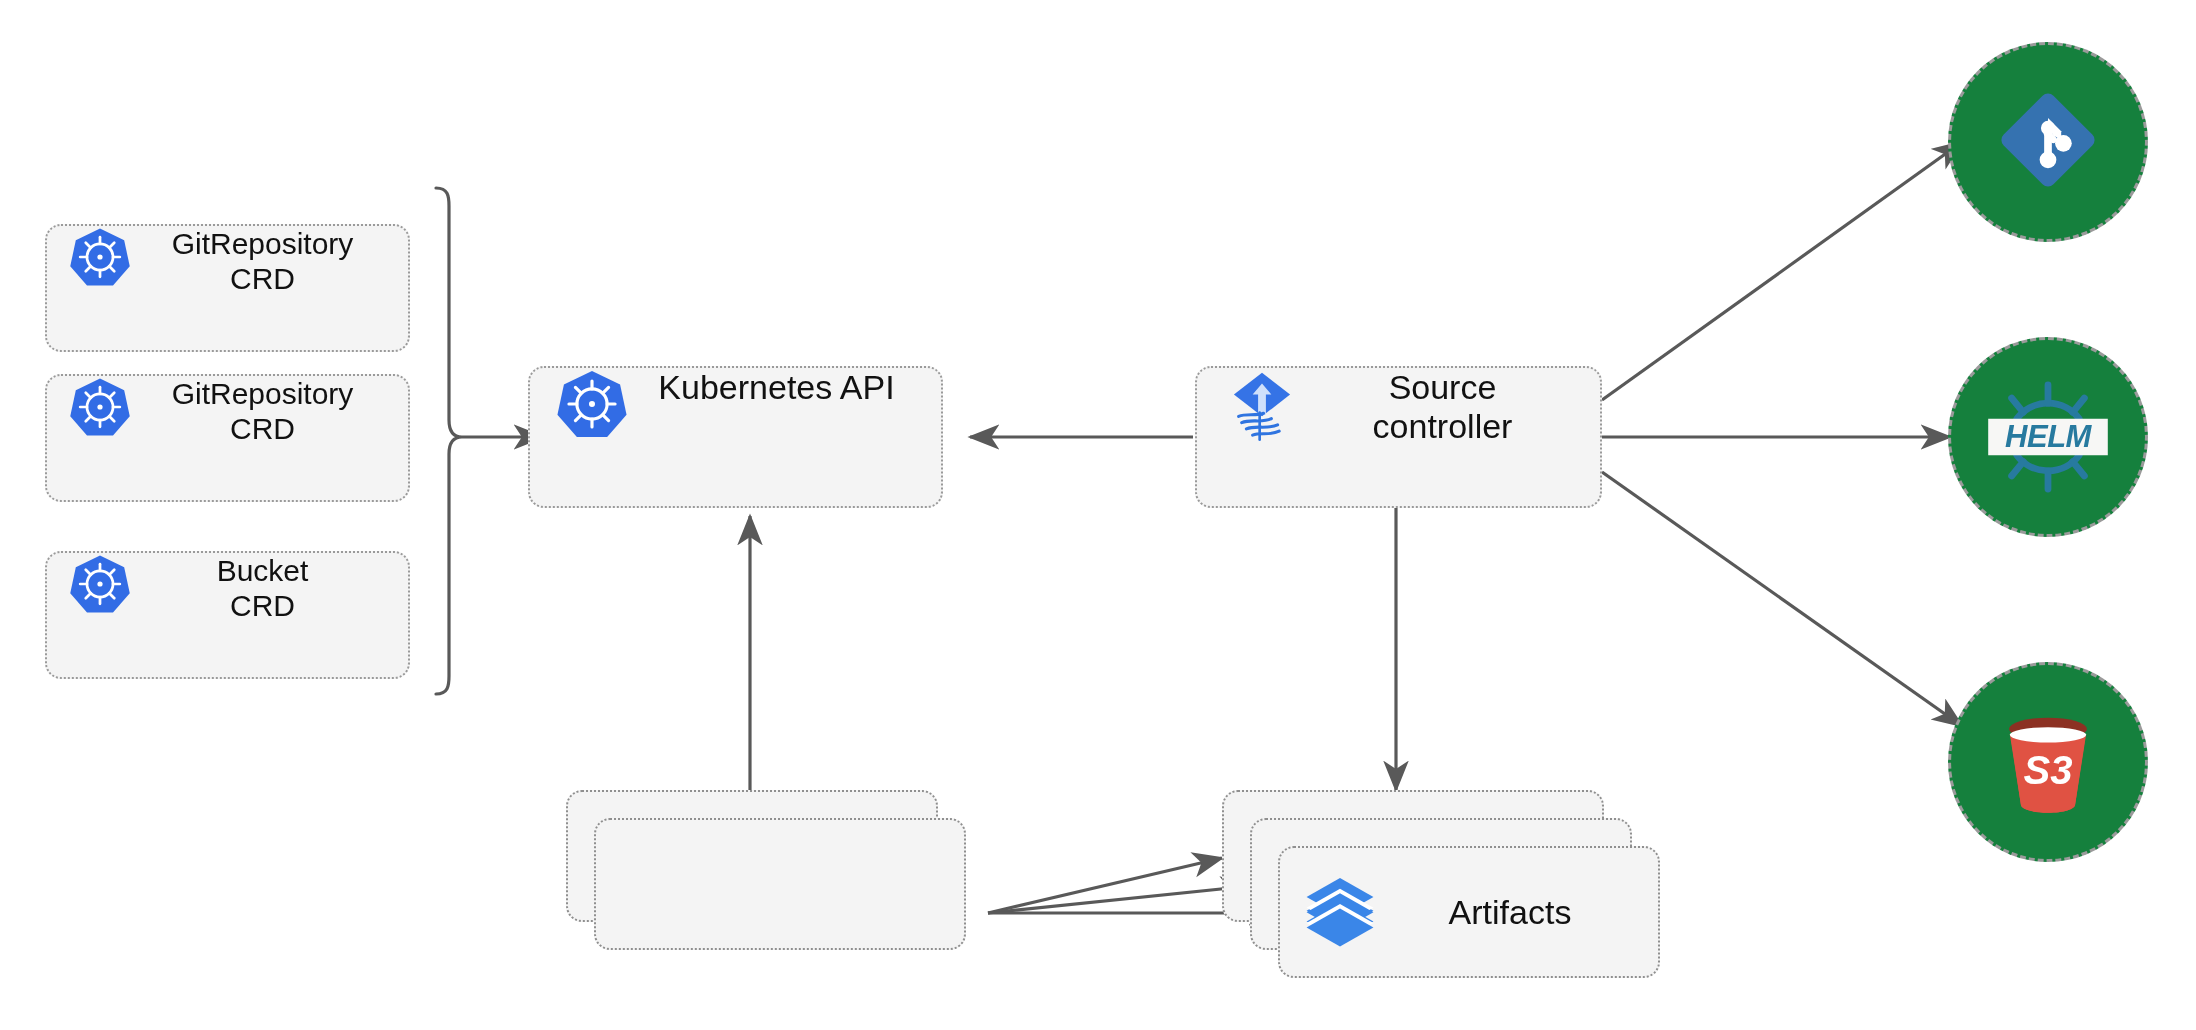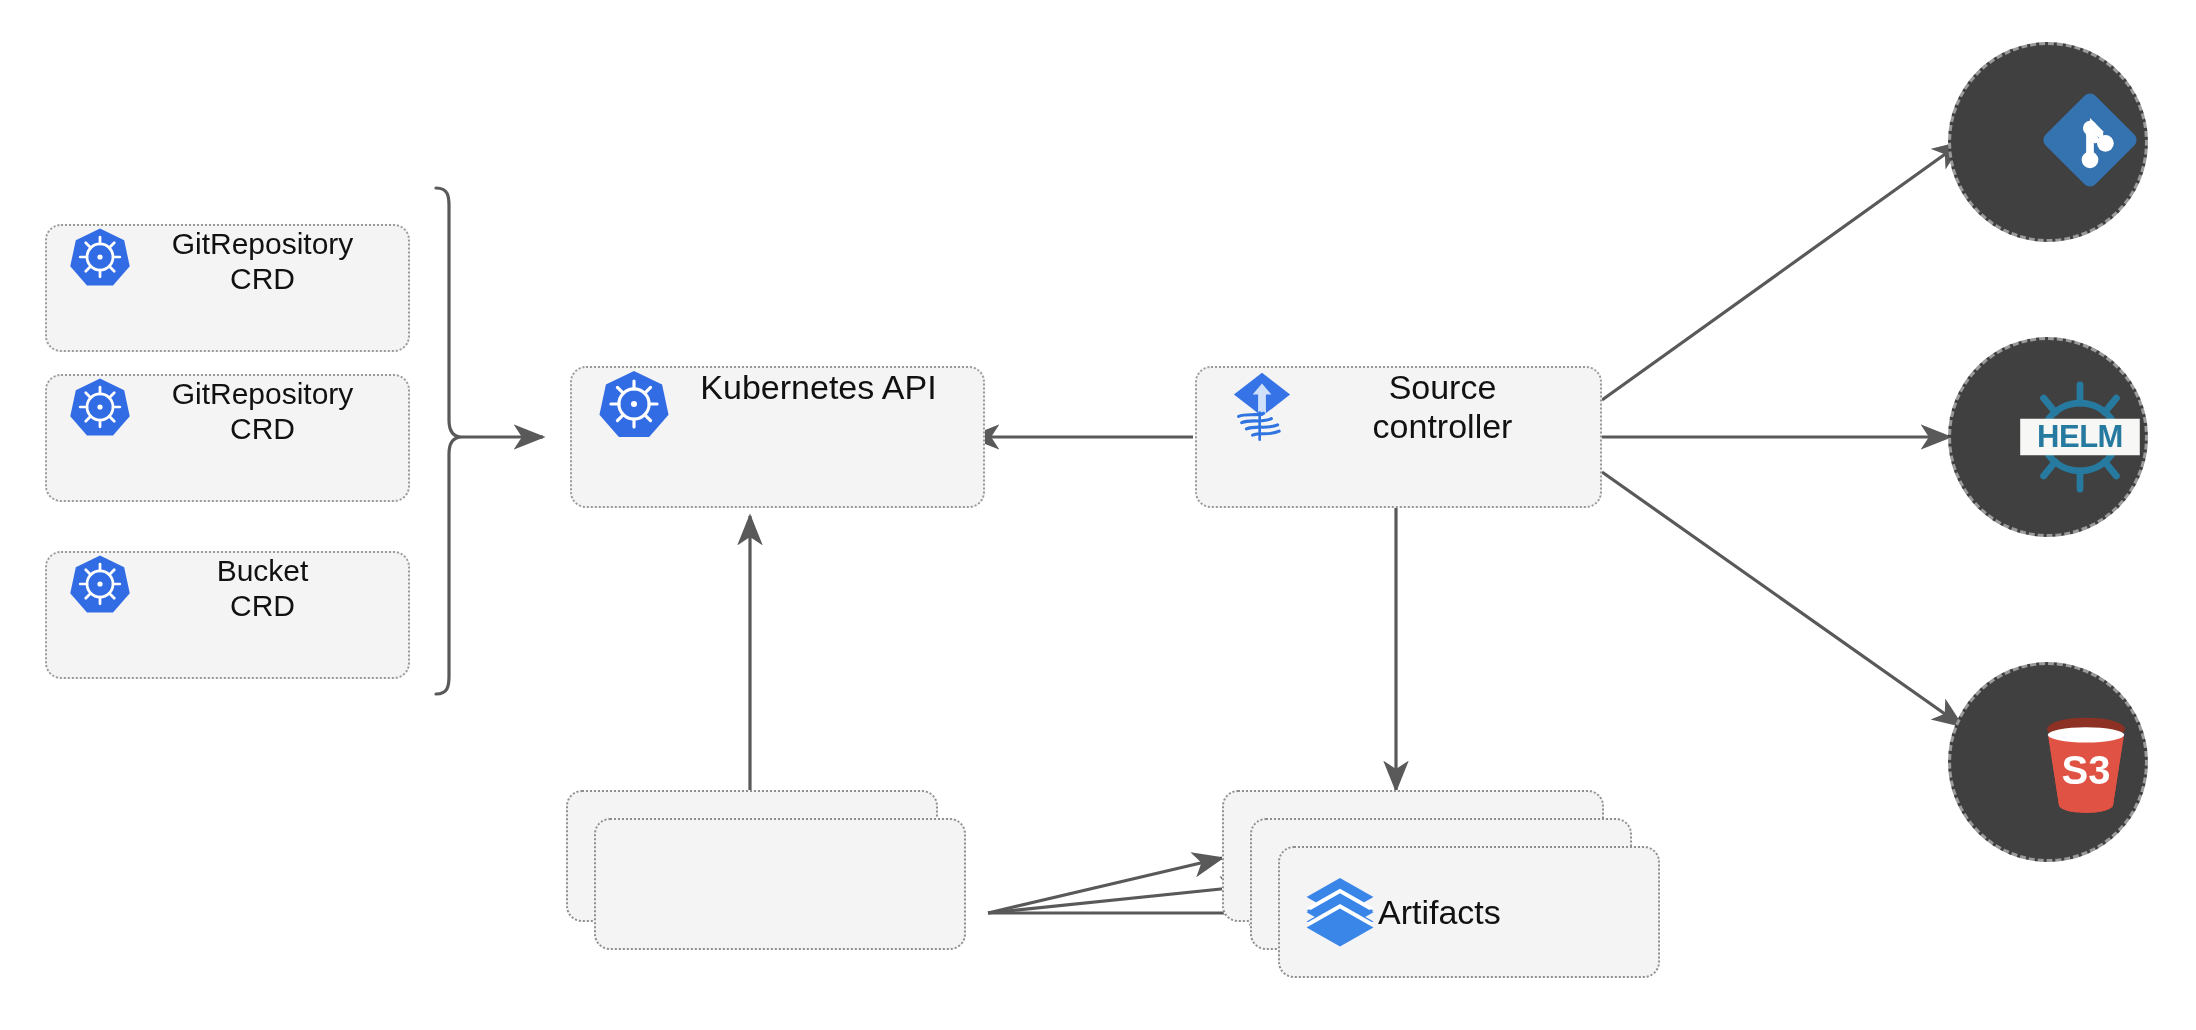--- a/index.html
+++ b/index.html
@@ -21,23 +21,23 @@
   .wide-card{height:142px;}
   .wide-icon{margin-left:26px;flex:0 0 auto;}
   .wide-label{flex:1 1 auto;text-align:center;font-size:34px;color:#111;
               line-height:1.16;padding-right:16px;white-space:pre-line;}
 
   .stack-wrap{position:absolute;}
   .stack-layer{position:absolute;background:#f4f4f4;border:2.5px dotted #8f8f8f;
                border-radius:16px;box-sizing:border-box;}
   .stack-front{display:flex;align-items:center;}
 
-  .circ{position:absolute;border-radius:50%;background:#404040;
+  .circ{position:absolute;border-radius:50%;background:#15803d;
         border:3px dashed #9a9a9a;box-sizing:border-box;
-        display:flex;align-items:center;justify-content:flex-end;}
+        display:flex;align-items:center;justify-content:center;font-style:italic;}
 </style>
 </head>
 <body>
 
 <div id="canvas">
 
   <svg class="edges" viewBox="0 0 2196 1030">
     <defs>
       <marker id="ah" markerWidth="12" markerHeight="12" refX="9.2" refY="4" orient="auto">
         <path d="M0,0 L10,4 L0,8 L2.6,4 Z" fill="#595959"></path>
@@ -125,21 +125,21 @@
             <line x1="65" y1="65" x2="73" y2="73"></line>
           <line x1="73" y1="27" x2="65" y2="35"></line>
             <line x1="35" y1="65" x2="27" y2="73"></line>
         </g>
       </svg>
     </span>
     <span class="crd-label">Bucket
 CRD</span>
   </div>
 
-  <div class="node card wide-card" style="left:570px;top:366px;width:415px">
+  <div class="node card wide-card" style="left:528px;top:366px;width:415px">
     <span class="wide-icon">
       <svg width="72" height="72" viewBox="0 0 100 100">
         <polygon points="50,4 89,23 98,65 71,96 29,96 2,65 11,23" fill="#326ce5"></polygon>
         <g fill="none" stroke="#ffffff" stroke-width="4.4" stroke-linecap="round">
           <circle cx="50" cy="50" r="21"></circle>
           <circle cx="50" cy="50" r="4.2" fill="#ffffff" stroke="none"></circle>
           <line x1="50" y1="18" x2="50" y2="29"></line>
             <line x1="50" y1="71" x2="50" y2="82"></line>
           <line x1="18" y1="50" x2="29" y2="50"></line>
             <line x1="71" y1="50" x2="82" y2="50"></line>
@@ -185,21 +185,21 @@
           <polygon points="50,8 94,33 50,58 6,33" fill="#3a86e8"></polygon>
           <polygon points="50,44 76,59 50,74 24,59" fill="#ffffff" opacity="0"></polygon>
           <polygon points="50,40 94,65 50,90 6,65" fill="#3a86e8"></polygon>
           <polygon points="50,26 94,51 50,76 6,51" fill="#3a86e8"></polygon>
           <polygon points="50,22 94,47 50,72 6,47" fill="#ffffff"></polygon>
           <polygon points="50,28 94,53 50,78 6,53" fill="#3a86e8"></polygon>
           <polygon points="50,42 94,67 50,92 6,67" fill="#ffffff"></polygon>
           <polygon points="50,48 94,73 50,98 6,73" fill="#3a86e8"></polygon>
         </svg>
       </span>
-      <span style="flex:1;text-align:left;font-size:34px;color:#111;padding-right:16px">Artifacts</span>
+      <span style="flex:1;text-align:center;font-size:34px;color:#111;padding-right:16px">Artifacts</span>
     </div>
   </div>
 
   <div class="circ" style="left:1948px;top:42px;width:200px;height:200px">
     <span>
       <svg width="110" height="110" viewBox="0 0 100 100">
         <rect x="18" y="18" width="64" height="64" rx="7" transform="rotate(45 50 50)" fill="#3572b0"></rect>
         <g fill="#ffffff">
           <rect x="46.5" y="36" width="7" height="32" rx="3.2"></rect>
           <circle cx="50" cy="68" r="7.6"></circle>

